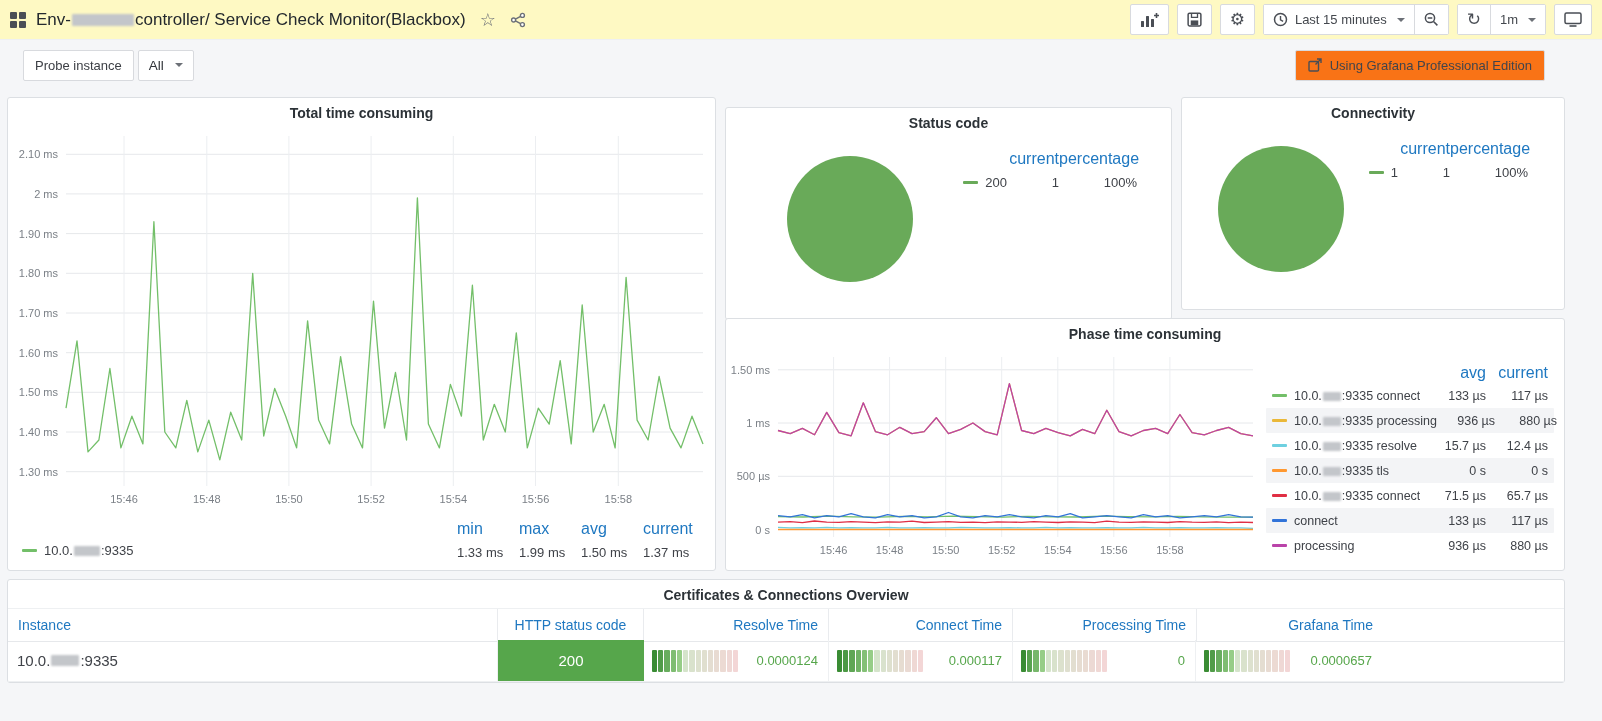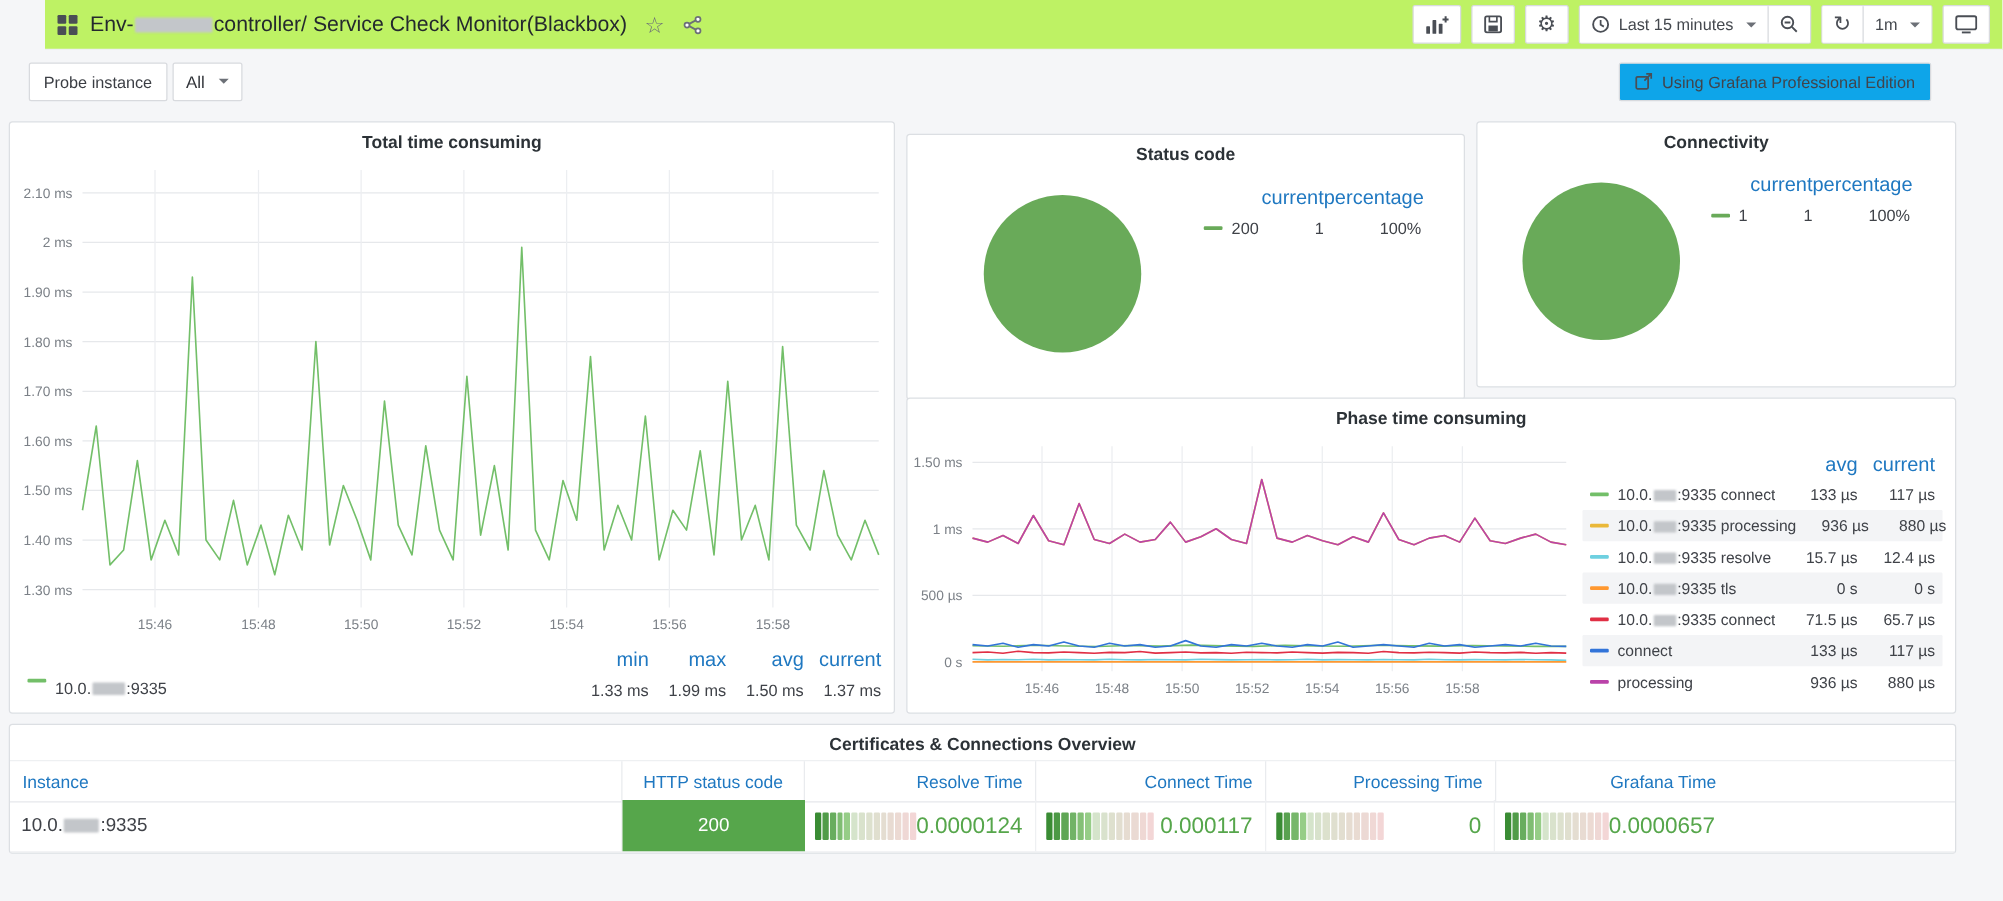--- a/index.html
+++ b/index.html
@@ -3,22 +3,22 @@
 <meta charset="utf-8">
 <style>
   html,body{margin:0;padding:0;}
   body{
     width:1602px;height:721px;position:relative;overflow:hidden;
     background:#f5f6f8;color:#3f4248;
     font-family:"Liberation Sans",sans-serif;
     -webkit-font-smoothing:antialiased;
   }
   
-  .navbar{position:absolute;top:0;left:0;right:0;height:40px;background:#bef264;
-    border-bottom:1px solid #eef0f2;display:flex;align-items:center;padding:12px 10px;box-sizing:border-box;margin-left:36px;}
+  .navbar{position:absolute;top:0;left:0;right:0;height:40px;background:#fef9c3;
+    border-bottom:1px solid #eef0f2;display:flex;align-items:center;padding:12px 10px;box-sizing:border-box;}
   .apps-icon{display:grid;grid-template-columns:7px 7px;grid-gap:2px;margin-right:10px;cursor:pointer}
   .apps-icon span{width:7px;height:7px;background:#4a4e55;border-radius:1px}
   .dash-title{margin:0;font-size:17px;font-weight:500;color:#24292e;display:flex;align-items:center;white-space:nowrap;cursor:pointer}
   .nav-ic{margin-left:14px;color:#6c7077;font-size:18px;line-height:1;cursor:pointer;display:flex;align-items:center}
   .nav-right{margin-left:auto;display:flex;align-items:center;gap:8px}
   .tb,.tb-group{height:31px;background:#fff;border:1px solid #d8dade;border-radius:2px;box-sizing:border-box}
   .tb{display:flex;align-items:center;gap:7px;padding:0 9px;font-size:13px;color:#44484e;cursor:pointer;font-family:inherit}
   .tb-group{display:flex;align-items:stretch;padding:0}
   .tb-group .tb{border:none;height:29px;border-radius:0}
   .tb-group .tb + .tb{border-left:1px solid #d8dade}
@@ -26,37 +26,37 @@
   .glyph{font-size:17px;color:#4a4e55;line-height:1}
   svg.ic{display:block}
   
   .subheader{position:absolute;top:40px;left:0;right:0;height:50px;display:flex;align-items:center;
     justify-content:space-between;padding:0 57px 0 23px;box-sizing:border-box}
   .var-picker{display:flex;gap:4px;align-items:center}
   .var-label{height:31px;line-height:29px;padding:0 11px;border:1px solid #d8dade;border-radius:2px;background:#fff;
     font-size:13px;font-weight:500;color:#3b3e44;box-sizing:border-box}
   .var-value{height:31px;display:flex;align-items:center;gap:8px;padding:0 10px;border:1px solid #d8dade;border-radius:2px;
     background:#fff;font-size:13.5px;color:#303338;cursor:pointer;font-family:inherit}
-  .edition-btn{height:31px;display:flex;align-items:center;gap:8px;padding:0 12px;border:1px solid #d8dade;background:#0ea5e9;
+  .edition-btn{height:31px;display:flex;align-items:center;gap:8px;padding:0 12px;border:1px solid #d8dade;background:#f97316;
     border-radius:2px;font-size:13px;color:#41444b;cursor:pointer;font-family:inherit}
   
   .panel{position:absolute;background:#fff;border:1px solid #dcdfe3;border-radius:3px;box-sizing:border-box}
   .p-total{left:7px;top:97px;width:709px;height:474px}
   .p-status{left:725px;top:107px;width:447px;height:213px}
   .p-conn{left:1181px;top:97px;width:384px;height:213px}
   .p-phase{left:725px;top:318px;width:840px;height:253px}
   .p-table{left:7px;top:579px;width:1558px;height:104px}
   .ptitle{margin:0;text-align:center;font-size:14px;font-weight:600;color:#2c3237;padding-top:7px;cursor:pointer}
   .panel svg.chart{position:absolute;left:0;top:26px}
   svg .tick{fill:#7b8087;font-size:11px;font-family:"Liberation Sans",sans-serif}
   
-  .legend-series{position:absolute;left:14px;bottom:12px;display:flex;gap:7px;font-size:13px;color:#3f4248;cursor:pointer}
+  .legend-series{position:absolute;left:14px;bottom:12px;display:flex;align-items:center;gap:7px;font-size:13px;color:#3f4248;cursor:pointer}
   .dash{width:15px;height:3px;border-radius:1px;display:inline-block;flex:0 0 auto}
   .legend-stats{position:absolute;right:10px;bottom:10px;display:flex}
-  .lcol{width:62px;display:flex;flex-direction:column;gap:7px;text-align:right}
+  .lcol{width:62px;display:flex;flex-direction:column;gap:7px;}
   .lh{color:var(--accent-blue,#1f78c1);font-size:16px;font-weight:500;cursor:pointer}
   .lv{color:#3f4248;font-size:13px}
   
   .pie{position:absolute;width:126px;height:126px;border-radius:50%;cursor:pointer}
   .p-status .pie{left:61px;top:48px}
   .p-conn .pie{left:36px;top:48px}
   .pie-legend{position:absolute;top:42px;display:grid;grid-template-columns:auto 52px 78px;row-gap:7px;align-items:center;font-size:13px}
   .p-status .pie-legend{right:34px}
   .p-conn .pie-legend{right:36px}
   .pie-legend .lh{text-align:right}
@@ -79,21 +79,21 @@
   .tbl-row{position:absolute;top:60px;left:0;right:0;height:41px;display:flex;border-bottom:1px solid #eef0f2}
   .td{display:flex;align-items:center;box-sizing:border-box;border-right:1px solid #eef0f2;font-size:15px;color:#3f4248}
   .td:last-child{border-right:none}
   .c0{width:490px}.c1{width:146px}.c2{width:185px}.c3{width:184px}.c4{width:183px}.c5{width:184px}.c6{width:186px}
   .th.right{justify-content:flex-end}.th.center{justify-content:center}
   .td-instance{padding-left:9px}
   .td-status{background:var(--status-green,#56a64b);color:#fff;justify-content:center;border-right:none}
   .td-gauge{justify-content:space-between;padding:0 10px 0 8px}
   .gauge{display:flex;gap:1px;width:86px;height:22px}
   .gseg{flex:1;border-radius:1px}
-  .gval{color:var(--value-green,#56a64b);font-size:18px}
+  .gval{color:var(--value-green,#56a64b);font-size:13px}
   
   .redact{display:inline-block;height:12px;background:#c3c6ca;border-radius:1px;vertical-align:-1px;filter:blur(.8px);margin:0 1px}
   .w62{width:62px}.w26{width:26px;height:10px}.w18{width:18px;height:9px}.w28{width:28px;height:11px}
 </style>
 </head>
 <body>
 
 <div class="app">
 
   <header class="navbar">

